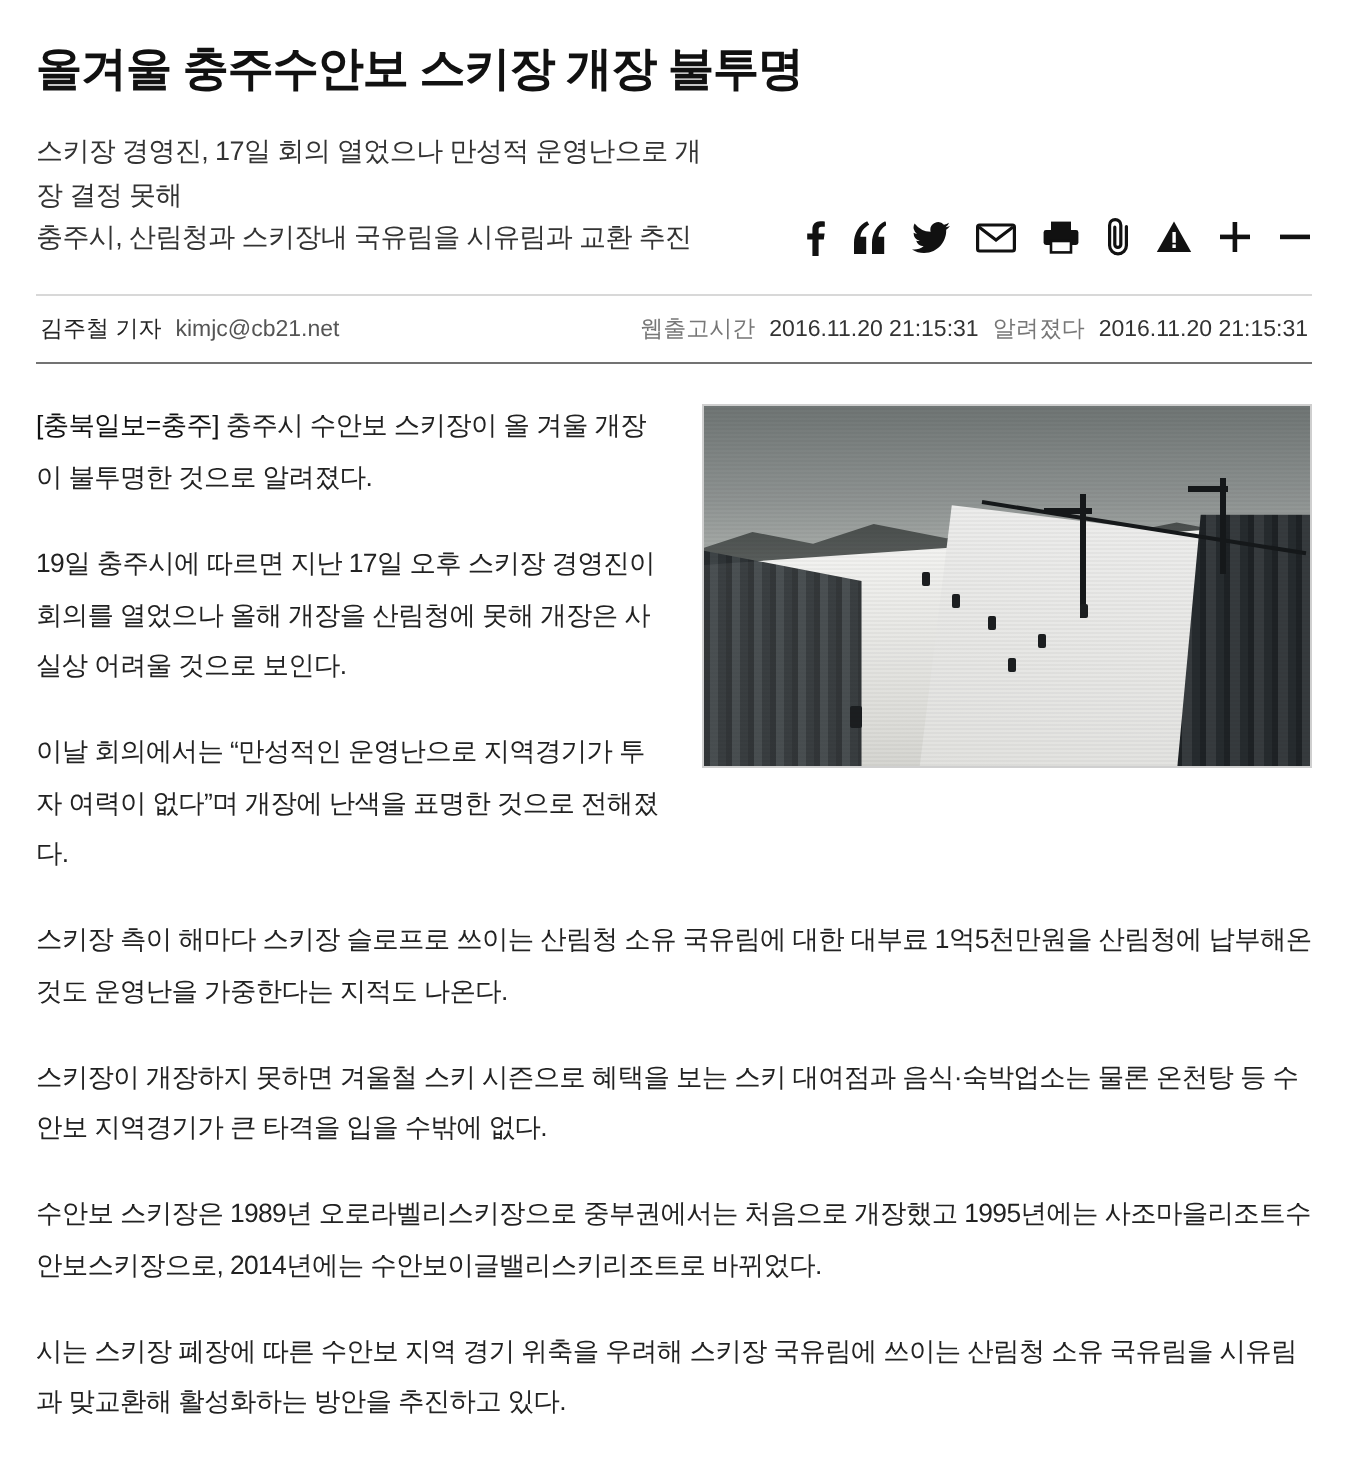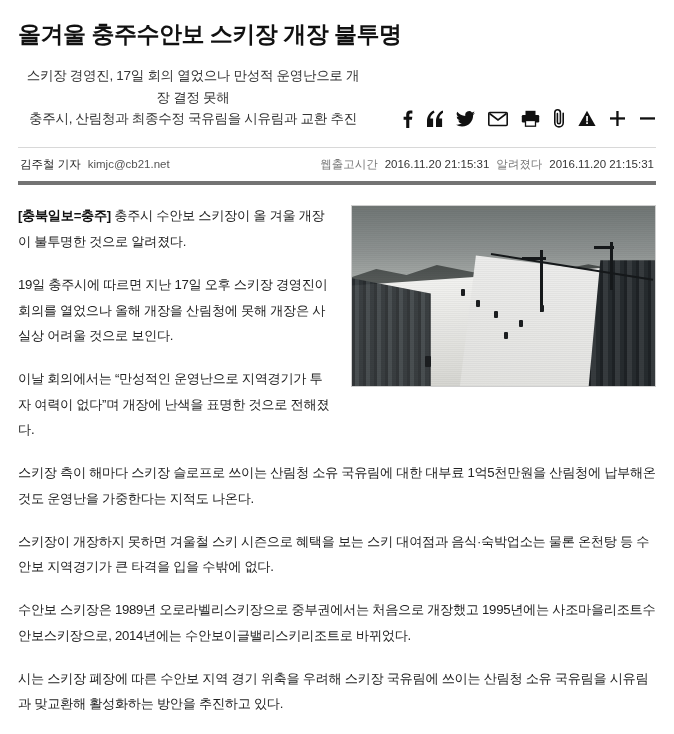--- a/index.html
+++ b/index.html
@@ -28,21 +28,20 @@
     letter-spacing: -0.5px;
     line-height: 1.25;
     margin: 6px 0 16px 0;
   }
   .subheads {
     font-size: 13.5px;
     color: #333333;
     line-height: 1.62;
     max-width: 350px;
     letter-spacing: -0.3px;
-    text-align: center;
   }
   .sub-row {
     position: relative;
   }
   .sub-line {
     display: block;
   }
   .share-bar {
     position: absolute;
     right: 0;
@@ -55,21 +54,21 @@
   .share-bar .ic {
     display: inline-flex;
     align-items: center;
     justify-content: center;
     line-height: 1;
   }
   .ic svg { display: block; }
   .meta-bar {
     margin-top: 17px;
     border-top: 1px solid #d8d8d8;
-    border-bottom: 4px solid #737373;
+    border-bottom: 1px solid #737373;
     padding: 9px 2px 9px 2px;
     font-size: 11.5px;
     color: #444444;
     display: flex;
     align-items: center;
   }
   .meta-left {
     display: flex;
     align-items: baseline;
     gap: 7px;
@@ -88,21 +87,21 @@
   .article {
     margin-top: 18px;
     font-size: 13.2px;
     line-height: 1.95;
     color: #222222;
     letter-spacing: -0.3px;
   }
   .article p {
     margin: 0 0 17px 0;
   }
-  .lead-tag { font-weight: bold; color: #111111; }
+  .lead-tag { font-weight: normal; color: #111111; }
   .photo {
     float: right;
     width: 305px;
     height: 182px;
     margin: 2px 0 10px 16px;
     position: relative;
     overflow: hidden;
     background: #b9bdbd;
     border: 1px solid #cfcfcf;
     box-sizing: border-box;
@@ -165,21 +164,21 @@
 <body>
 
 <div class="page">
 
   <h1 class="headline">올겨울 충주수안보 스키장 개장 불투명</h1>
 
   <div class="sub-row">
     <div class="subheads">
       <span class="sub-line">스키장 경영진, 17일 회의 열었으나 만성적 운영난으로 개</span>
       <span class="sub-line">장 결정 못해</span>
-      <span class="sub-line">충주시, 산림청과 최종수정 국유림을 시유림과 교환 추진</span>
+      <span class="sub-line">충주시, 산림청과 스키장내 국유림을 시유림과 교환 추진</span>
     </div>
 
     <div class="share-bar">
       <span class="ic" title="facebook">
         <svg width="12" height="18" viewBox="0 0 12 18">
             <path d="M7.3 18V9.8h2.6l.4-3H7.3V4.9c0-.9.3-1.5 1.5-1.5h1.6V.7C10.2.7 9.2.6 8.1.6 5.8.6 4.2 2 4.2 4.6v2.2H1.6v3h2.6V18z" fill="#111"></path>
           </svg>
       </span>
       <span class="ic" title="quote">
         <svg width="16" height="18" viewBox="0 0 16 18">

